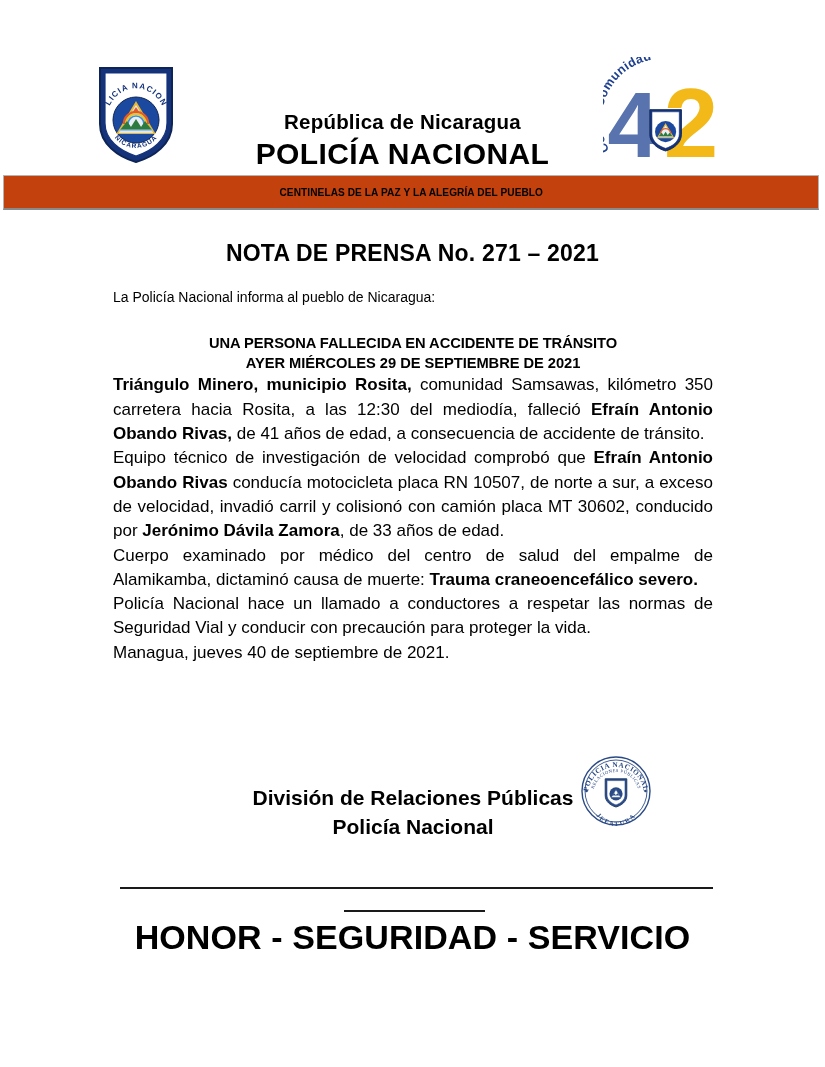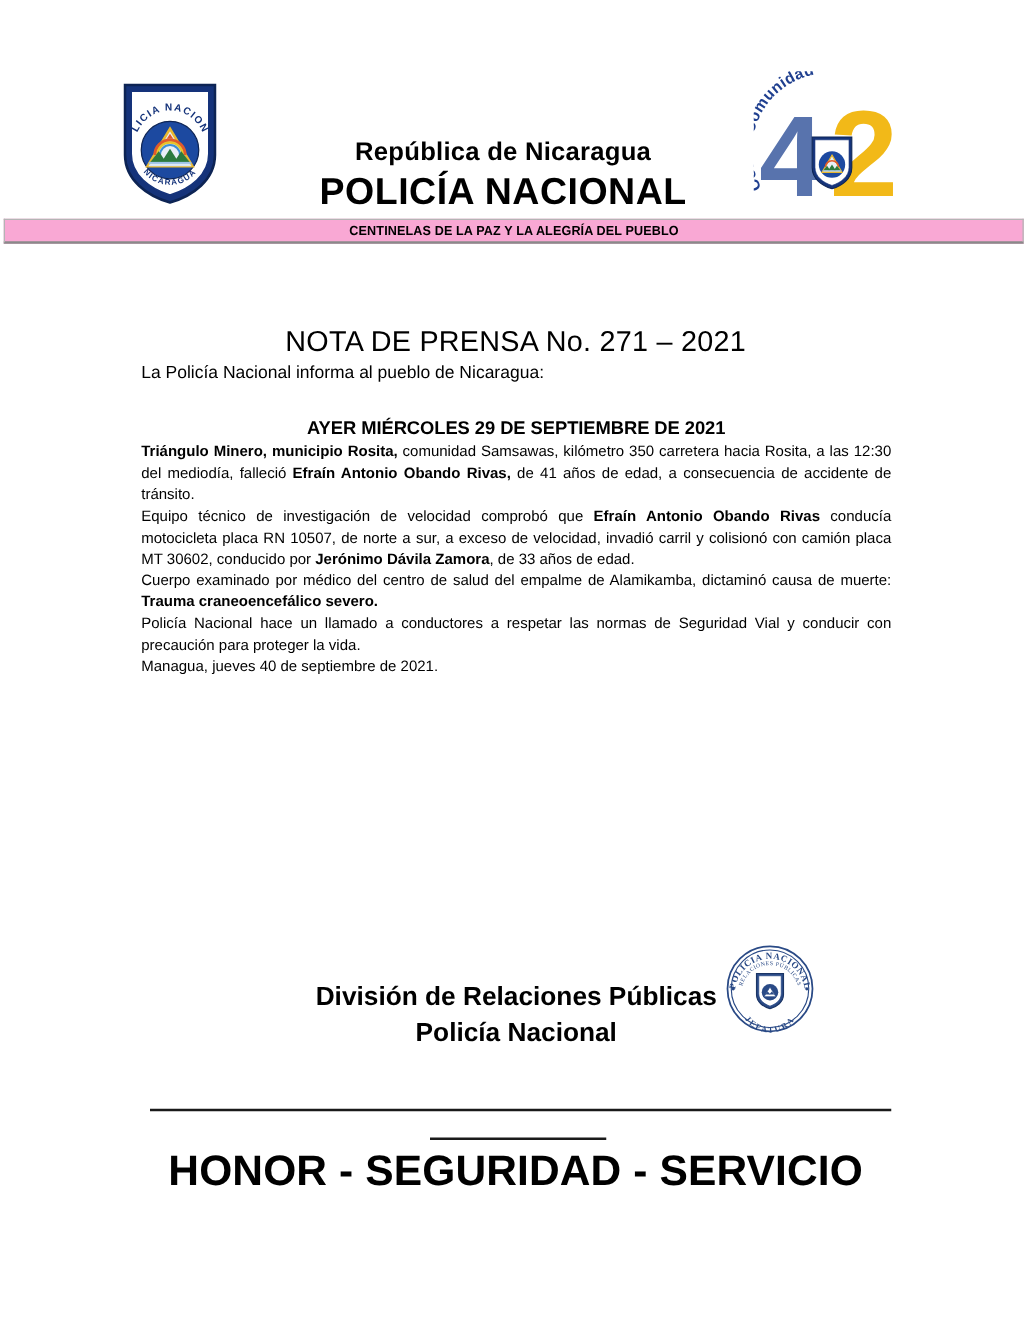--- a/index.html
+++ b/index.html
@@ -64,47 +64,46 @@
     width: 135px;
     height: 113px;
   }
 
   
   .banner {
     position: absolute;
     left: 3px;
     top: 175px;
     width: 816px;
-    height: 20px;
+    height: 35px;
     border: 1px solid #b4b4b4;
     border-bottom: 2px solid #8a8a8a;
     box-sizing: border-box;
     display: flex;
     align-items: center;
     justify-content: center;
-    background: #f9a8d4;
+    background: #c2410c;
   }
   .banner-text {
     font-size: 10.5px;
     font-weight: bold;
     letter-spacing: .1px;
     transform: scaleX(0.96);
   }
 
   
   .doc-title {
     position: absolute;
     left: 0;
     top: 240px;
     width: 825px;
     text-align: center;
     font-size: 23px;
-    font-weight: normal;
+    font-weight: bold;
     letter-spacing: .2px;
-    margin-top: 20px;
   }
 
   
   .content {
     position: absolute;
     left: 113px;
     top: 288px;
     width: 600px;
   }
   .intro {
@@ -114,21 +113,21 @@
   .headline {
     margin-top: 26px;
     text-align: center;
     font-size: 14.7px;
     font-weight: bold;
     line-height: 1.38;
     letter-spacing: -.05px;
   }
   p.para {
     margin: 0;
-    font-size: 12px;
+    font-size: 17px;
     line-height: 1.43;
     text-align: justify;
     text-justify: inter-word;
   }
   .p1 { margin-top: 33px; }
   .p2 { margin-top: 17px; }
   .p3 { margin-top: 17px; }
   .p4 { margin-top: 17px; }
   .p5 { margin-top: 17px; }
   .para b { font-weight: bold; }
@@ -263,20 +262,21 @@
   <span class="banner-text">CENTINELAS DE LA PAZ Y LA ALEGRÍA DEL PUEBLO</span>
 </div>
 
 <div class="doc-title">NOTA DE PRENSA No. 271 – 2021</div>
 
 <div class="content">
 
   <div class="intro">La Policía Nacional informa al pueblo de Nicaragua:</div>
 
   <div class="headline">
+    <div>UNA PERSONA FALLECIDA EN ACCIDENTE DE TRÁNSITO</div>
     <div>AYER MIÉRCOLES 29 DE SEPTIEMBRE DE 2021</div>
   </div>
 
   <p class="para p1"><b>Triángulo Minero, municipio Rosita,</b><span> comunidad Samsawas, kilómetro 350 carretera hacia Rosita, a las 12:30 del mediodía, falleció </span><b>Efraín Antonio Obando Rivas,</b><span> de 41 años de edad, a consecuencia de accidente de tránsito.</span></p>
 
   <p class="para p2"><span>Equipo técnico de investigación de velocidad comprobó que </span><b>Efraín Antonio Obando Rivas</b><span> conducía motocicleta placa RN 10507, de norte a sur, a exceso de velocidad, invadió carril y colisionó con camión placa MT 30602, conducido por </span><b>Jerónimo Dávila Zamora</b><span>, de 33 años de edad.</span></p>
 
   <p class="para p3"><span>Cuerpo examinado por médico del centro de salud del empalme de Alamikamba, dictaminó causa de muerte: </span><b>Trauma craneoencefálico severo.</b></p>
 
   <p class="para p4"><span>Policía Nacional hace un llamado a conductores a respetar las normas de Seguridad Vial y conducir con precaución para proteger la vida.</span></p>

